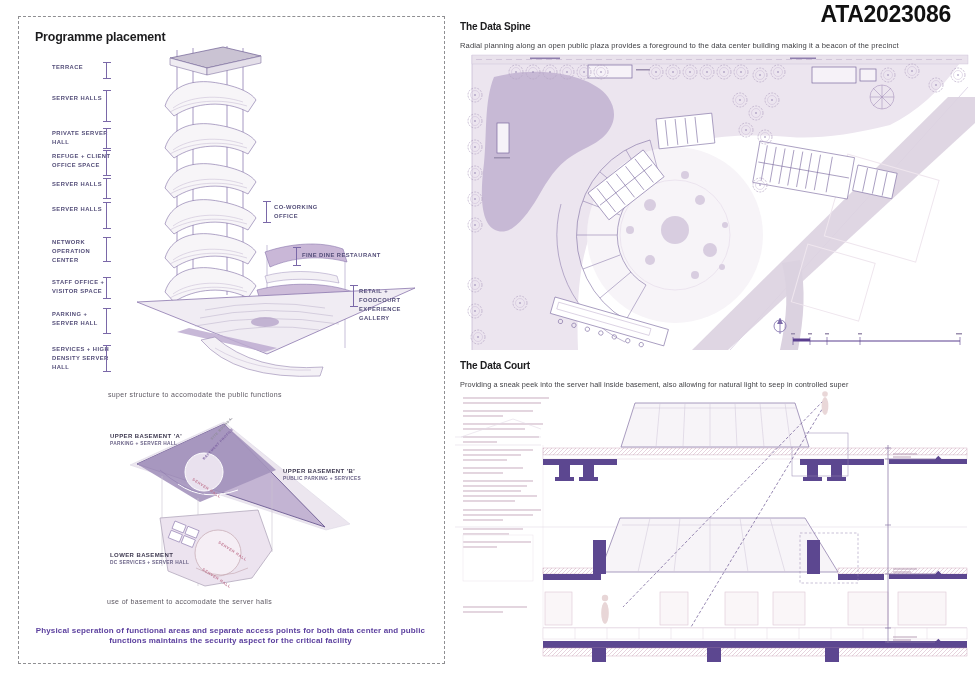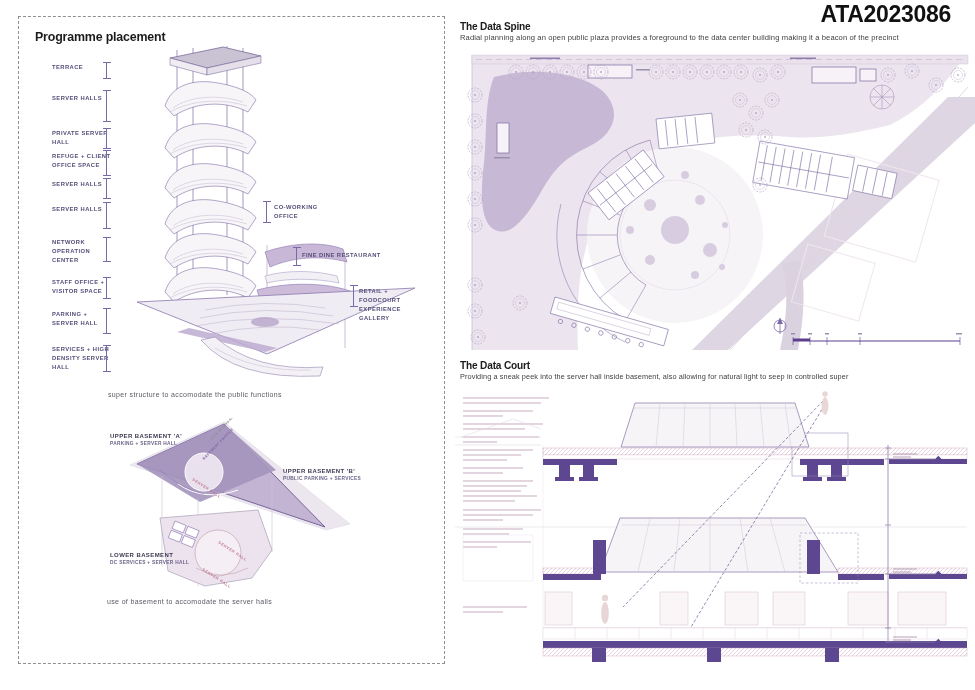--- a/index.html
+++ b/index.html
@@ -1,21 +1,21 @@
 <!DOCTYPE html>
 <html><head>
 <meta charset="utf-8">
 <style>
   html,body{margin:0;padding:0;background:#fff;}
   #board{position:relative;width:975px;height:690px;background:#fff;overflow:hidden;
          font-family:"Liberation Sans",sans-serif;color:#222;}
   .abs{position:absolute;}
   .hd{font-weight:700;color:#1c1c1e;letter-spacing:-0.2px;display:inline-block;
       transform:scaleX(.92);transform-origin:left top;white-space:nowrap;}
-  .sub{color:#3f3f43;white-space:nowrap;letter-spacing:.1px;}
+  .sub{color:#3f3f43;white-space:nowrap;letter-spacing:.1px;margin-top:8px;}
   .panel{left:18px;top:16px;width:425px;height:646px;border:1.2px dashed #8f8f92;}
   .prog-label{width:62px;font-size:5.8px;font-weight:700;letter-spacing:.45px;
               color:#534d78;line-height:1.55;text-transform:uppercase;}
   .ibeam{width:8px;border-top:1.2px solid #7a68a8;border-bottom:1.2px solid #7a68a8;
          background:linear-gradient(#7a68a8,#7a68a8) center/1.2px 100% no-repeat;}
   .callout-label{font-size:5.8px;font-weight:700;letter-spacing:.45px;color:#534d78;line-height:1.55;}
   .caption{font-size:7px;color:#5d5862;letter-spacing:.35px;}
   .bm-title{font-size:6px;font-weight:700;color:#3e3950;letter-spacing:.4px;line-height:1.5;}
   .bm-sub{font-size:4.8px;font-weight:700;color:#6c6488;letter-spacing:.3px;}
   .summary{font-size:8px;font-weight:700;color:#5b3f9e;text-align:center;line-height:1.3;letter-spacing:.15px;}
@@ -147,20 +147,21 @@
 
   <div class="abs bm-title" style="left:110px;top:432px;">UPPER BASEMENT 'A'</div>
   <div class="abs bm-sub" style="left:110px;top:441px;">PARKING + SERVER HALL</div>
   <div class="abs bm-title" style="left:283px;top:467px;">UPPER BASEMENT 'B'</div>
   <div class="abs bm-sub" style="left:283px;top:476px;">PUBLIC PARKING + SERVICES</div>
   <div class="abs bm-title" style="left:110px;top:551px;">LOWER BASEMENT</div>
   <div class="abs bm-sub" style="left:110px;top:560px;">DC SERVICES + SERVER HALL</div>
 
   <div class="abs caption" style="left:107px;top:598px;">use of basement to accomodate the server halls</div>
 
+  <div class="abs summary" style="left:28px;top:626px;width:405px;">Physical seperation of functional areas and separate access points for both data center and public functions maintains the security aspect for the critical facility</div>
 
   <div class="abs hd" style="left:460px;top:20px;font-size:11px;">The Data Spine</div>
   <div class="abs sub" style="left:460px;top:33px;font-size:7.6px;">Radial planning along an open public plaza provides a foreground to the data center building making it a beacon of the precinct</div>
 
   <svg class="abs" style="left:460px;top:45px;" width="515" height="305" viewBox="0 0 515 305">
     <defs>
       <g id="tree">
         <circle r="7" fill="none" stroke="#b6a6c4" stroke-width="0.7" stroke-dasharray="2 1.2"></circle>
         <circle r="4.5" fill="none" stroke="#cabbd6" stroke-width="0.5"></circle>
         <circle r="0.8" fill="#8f7fae"></circle>

